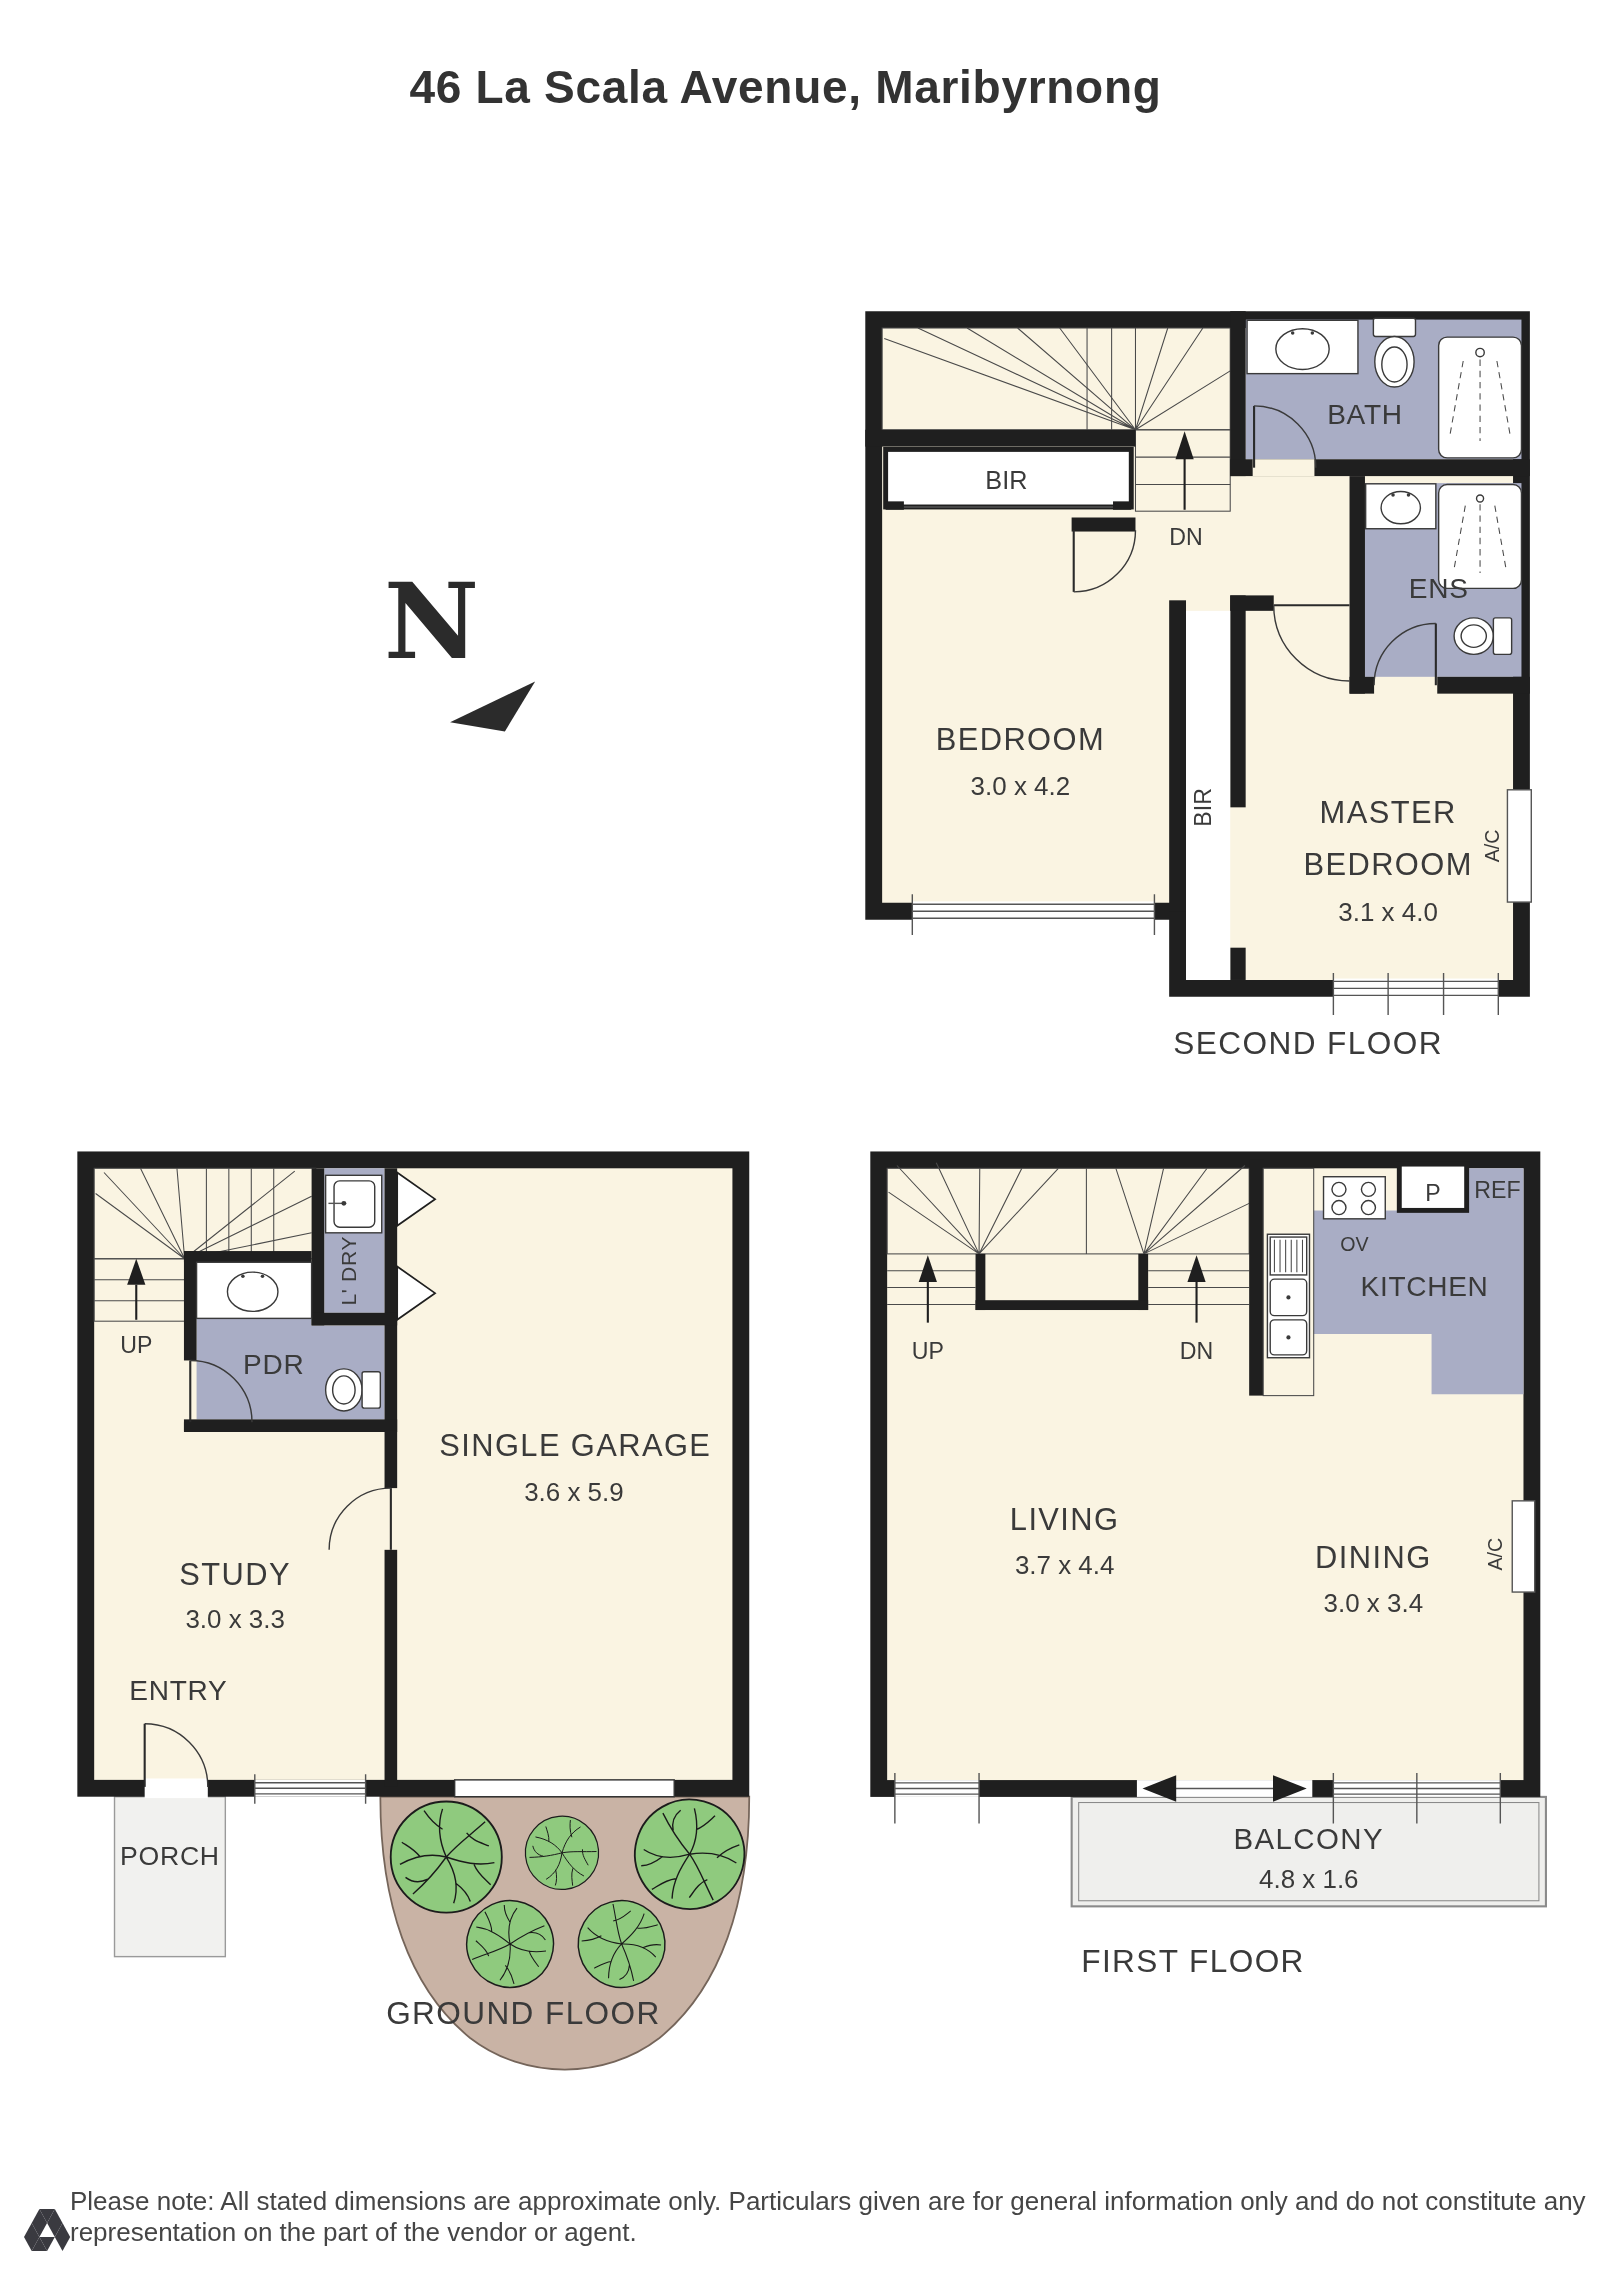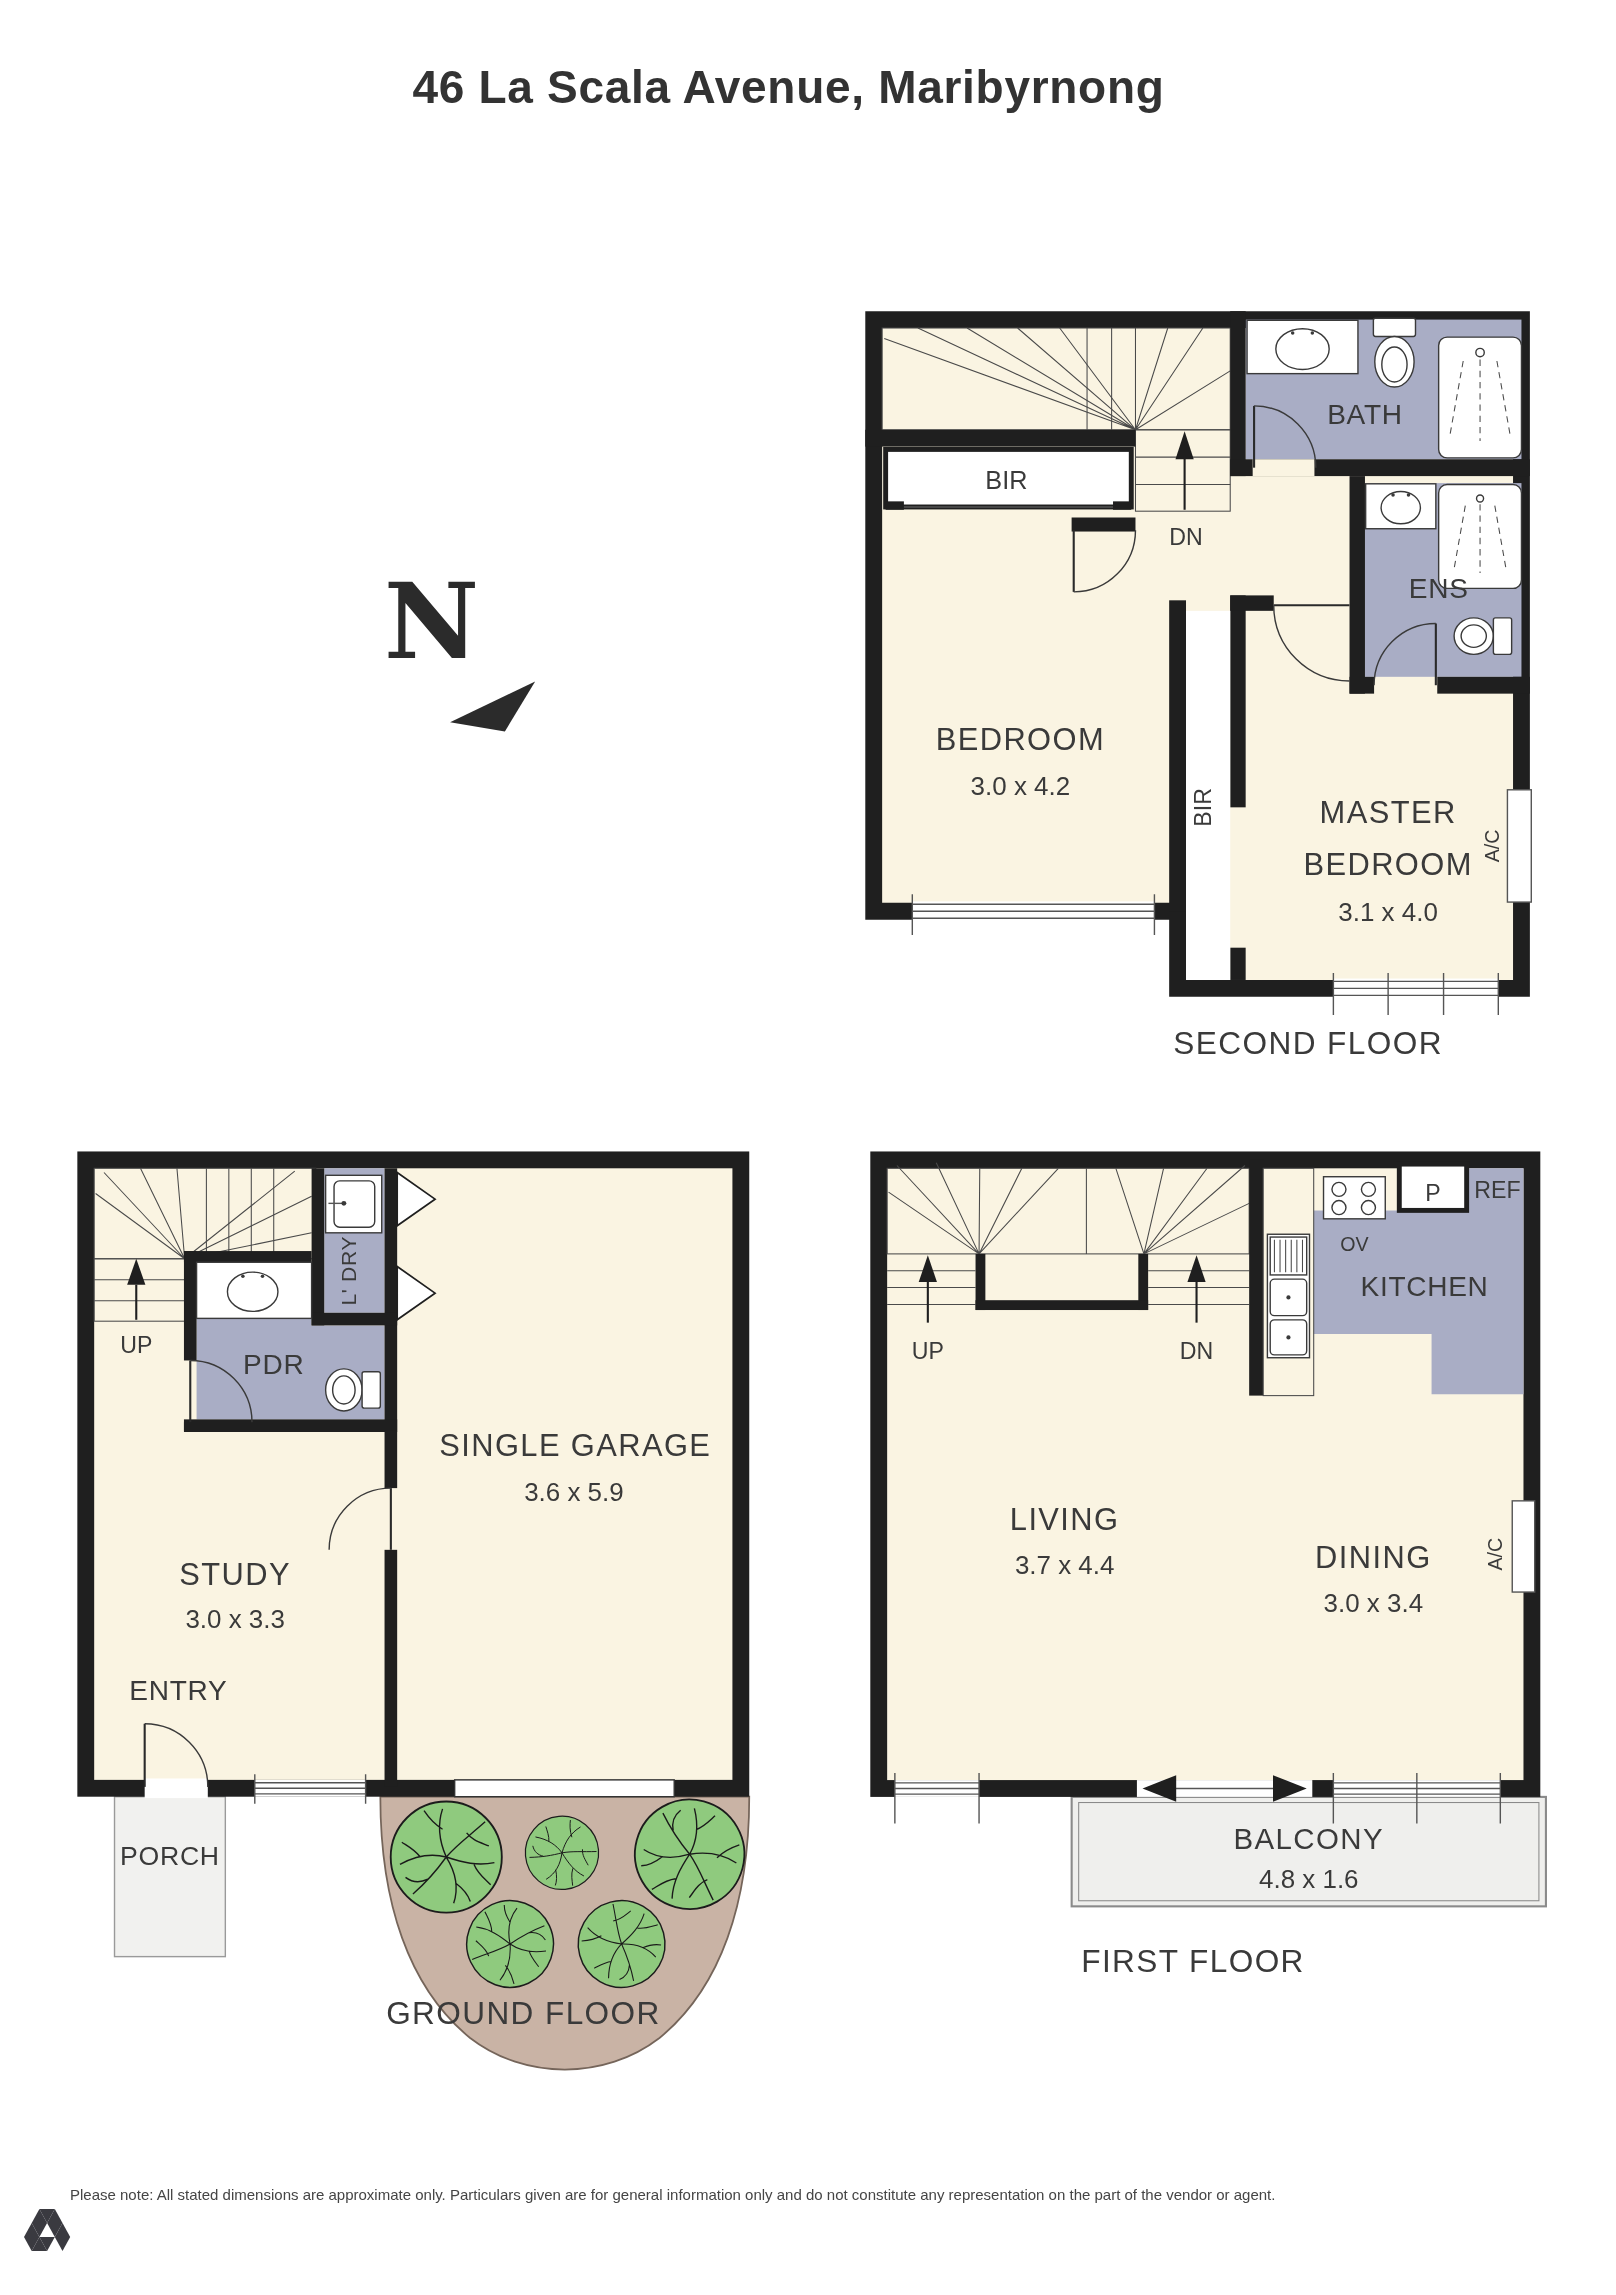--- a/index.html
+++ b/index.html
@@ -1,20 +1,20 @@
 <!DOCTYPE html>
 <html style="font-size:11.2px"><head>
 <meta charset="utf-8">
 <style>
   html,body{margin:0;padding:0;background:#ffffff;}
   body{width:1616px;height:2295px;position:relative;font-family:"Liberation Sans",sans-serif;color:#3a3a3a;}
   .abs{position:absolute;}
-  #title{left:0;top:60px;width:1555px;text-align:center;font-size:46px;font-weight:bold;color:#333;letter-spacing:0.7px;padding-left:11px;}
+  #title{left:8px;top:60px;width:1555px;text-align:center;font-size:46px;font-weight:bold;color:#333;letter-spacing:0.7px;}
   #north-n{left:384px;top:570px;font-family:"DejaVu Serif","Liberation Serif",serif;font-weight:bold;font-size:104px;color:#2b2b2b;line-height:1;}
-  #disclaimer{left:70px;top:2186px;width:1536px;font-size:15px;color:#454545;}
+  #disclaimer{left:70px;top:2186px;width:1536px;font-size:26px;color:#454545;}
   svg text{fill:#3a3a3a;font-family:"Liberation Sans",sans-serif;}
   .roomlabel{font-size:44px;letter-spacing:2px;}
   .dims{font-size:37px;}
   .small{font-size:40px;letter-spacing:1px;}
   .tiny{font-size:33px;}
   .mini{font-size:28px;}
   .caption{font-size:45px;letter-spacing:2px;}
   .wall{fill:#1F1F1F;}
   .fixture{fill:#ffffff;stroke:#3a3a3a;stroke-width:2;}
   .thin{stroke:#4a4a4a;stroke-width:1.5;fill:none;}

